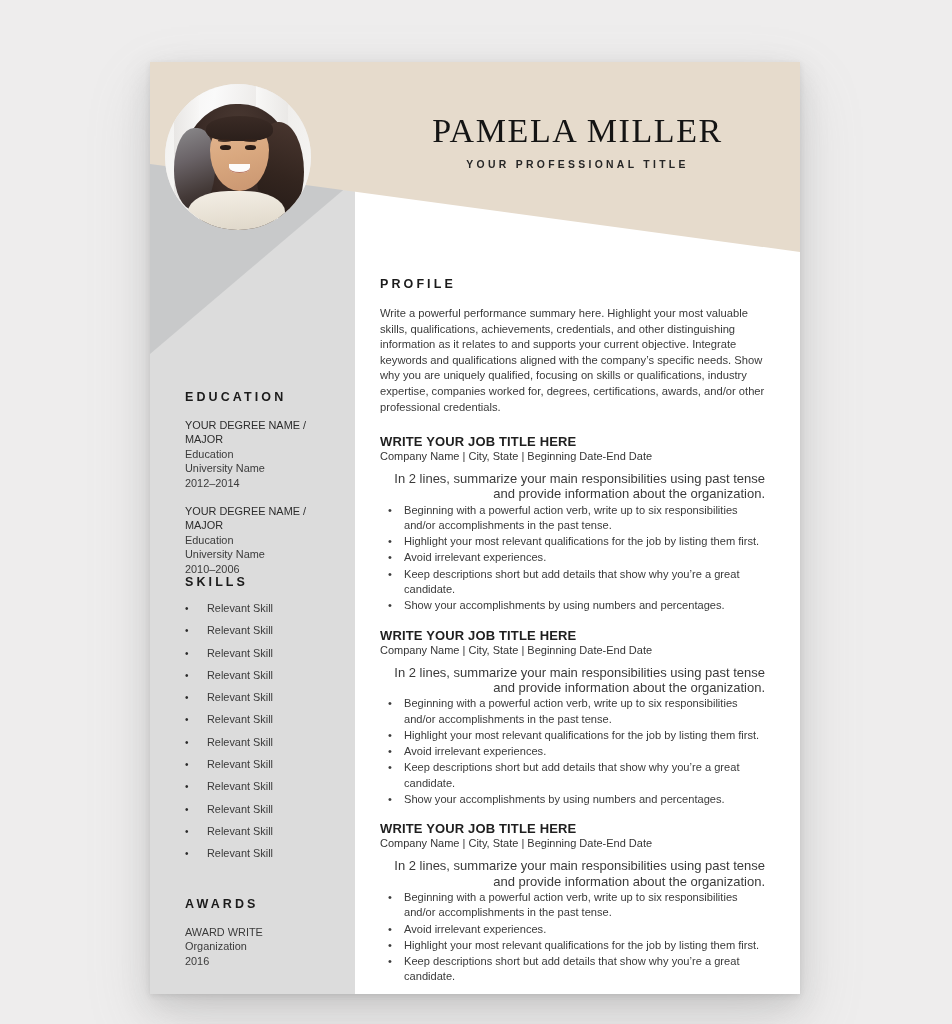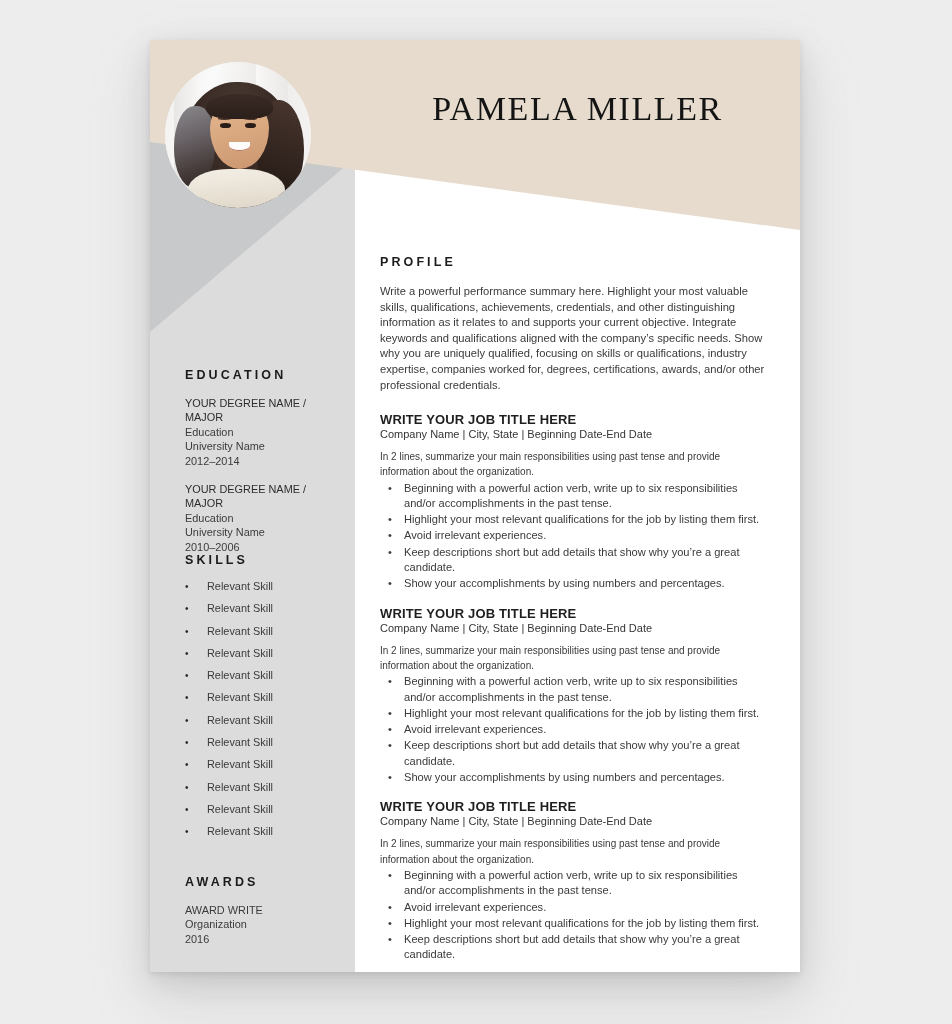--- a/index.html
+++ b/index.html
@@ -10,20 +10,21 @@
     height: 1024px;
     background: #eeeded;
     font-family: "Liberation Sans", sans-serif;
     overflow: hidden;
   }
 
   #page-wrap {
     position: relative;
     width: 952px;
     height: 921px;
+    margin-top: 22px;
   }
 
   
   #doc {
     position: absolute;
     left: 150px;
     top: 40px;
     width: 650px;
     height: 932px;
     background: #ffffff;
@@ -172,21 +173,21 @@
 
   .exp-head { margin-bottom: 13px; }
   .job { margin-bottom: 14px; }
   .job-title {
     font-size: 13px;
     font-weight: bold;
     color: #1f1f1f;
     letter-spacing: .15px;
   }
   .job-meta { font-size: 11px; color: #343434; margin-top: 1px; }
-  .job-summary { font-size: 10px; line-height: 15.3px; color: #3a3a3a; margin-top: 9px; }
+  .job-summary { font-size: 13px; line-height: 15.3px; color: #3a3a3a; margin-top: 9px; text-align: right; }
   .job-bullets { margin-top: 1px; }
   .bullet {
     display: flex;
     font-size: 11.1px;
     line-height: 15.3px;
     color: #3a3a3a;
     margin-top: 1px;
   }
   .bullet .dot { width: 24px; flex: none; text-align: left; padding-left: 8px; }
   .bullet .txt { flex: 1; }
@@ -233,20 +234,21 @@
       <div class="ph-brow l"></div>
       <div class="ph-brow r"></div>
       <div class="ph-eye l"></div>
       <div class="ph-eye r"></div>
       <div class="ph-smile"></div>
       <div class="ph-body"></div>
     </div>
 
     <div id="name-wrap">
       <div id="fullname">PAMELA MILLER</div>
+      <div id="jobtitle">YOUR PROFESSIONAL TITLE</div>
     </div>
 
 
     <div class="side-block" id="education-block">
       <div class="sec-head">EDUCATION</div>
       <div class="edu-entry">
         <div class="edu-deg">YOUR DEGREE NAME / MAJOR</div>
         <div>Education</div>
         <div>University Name</div>
         <div>2012–2014</div>

